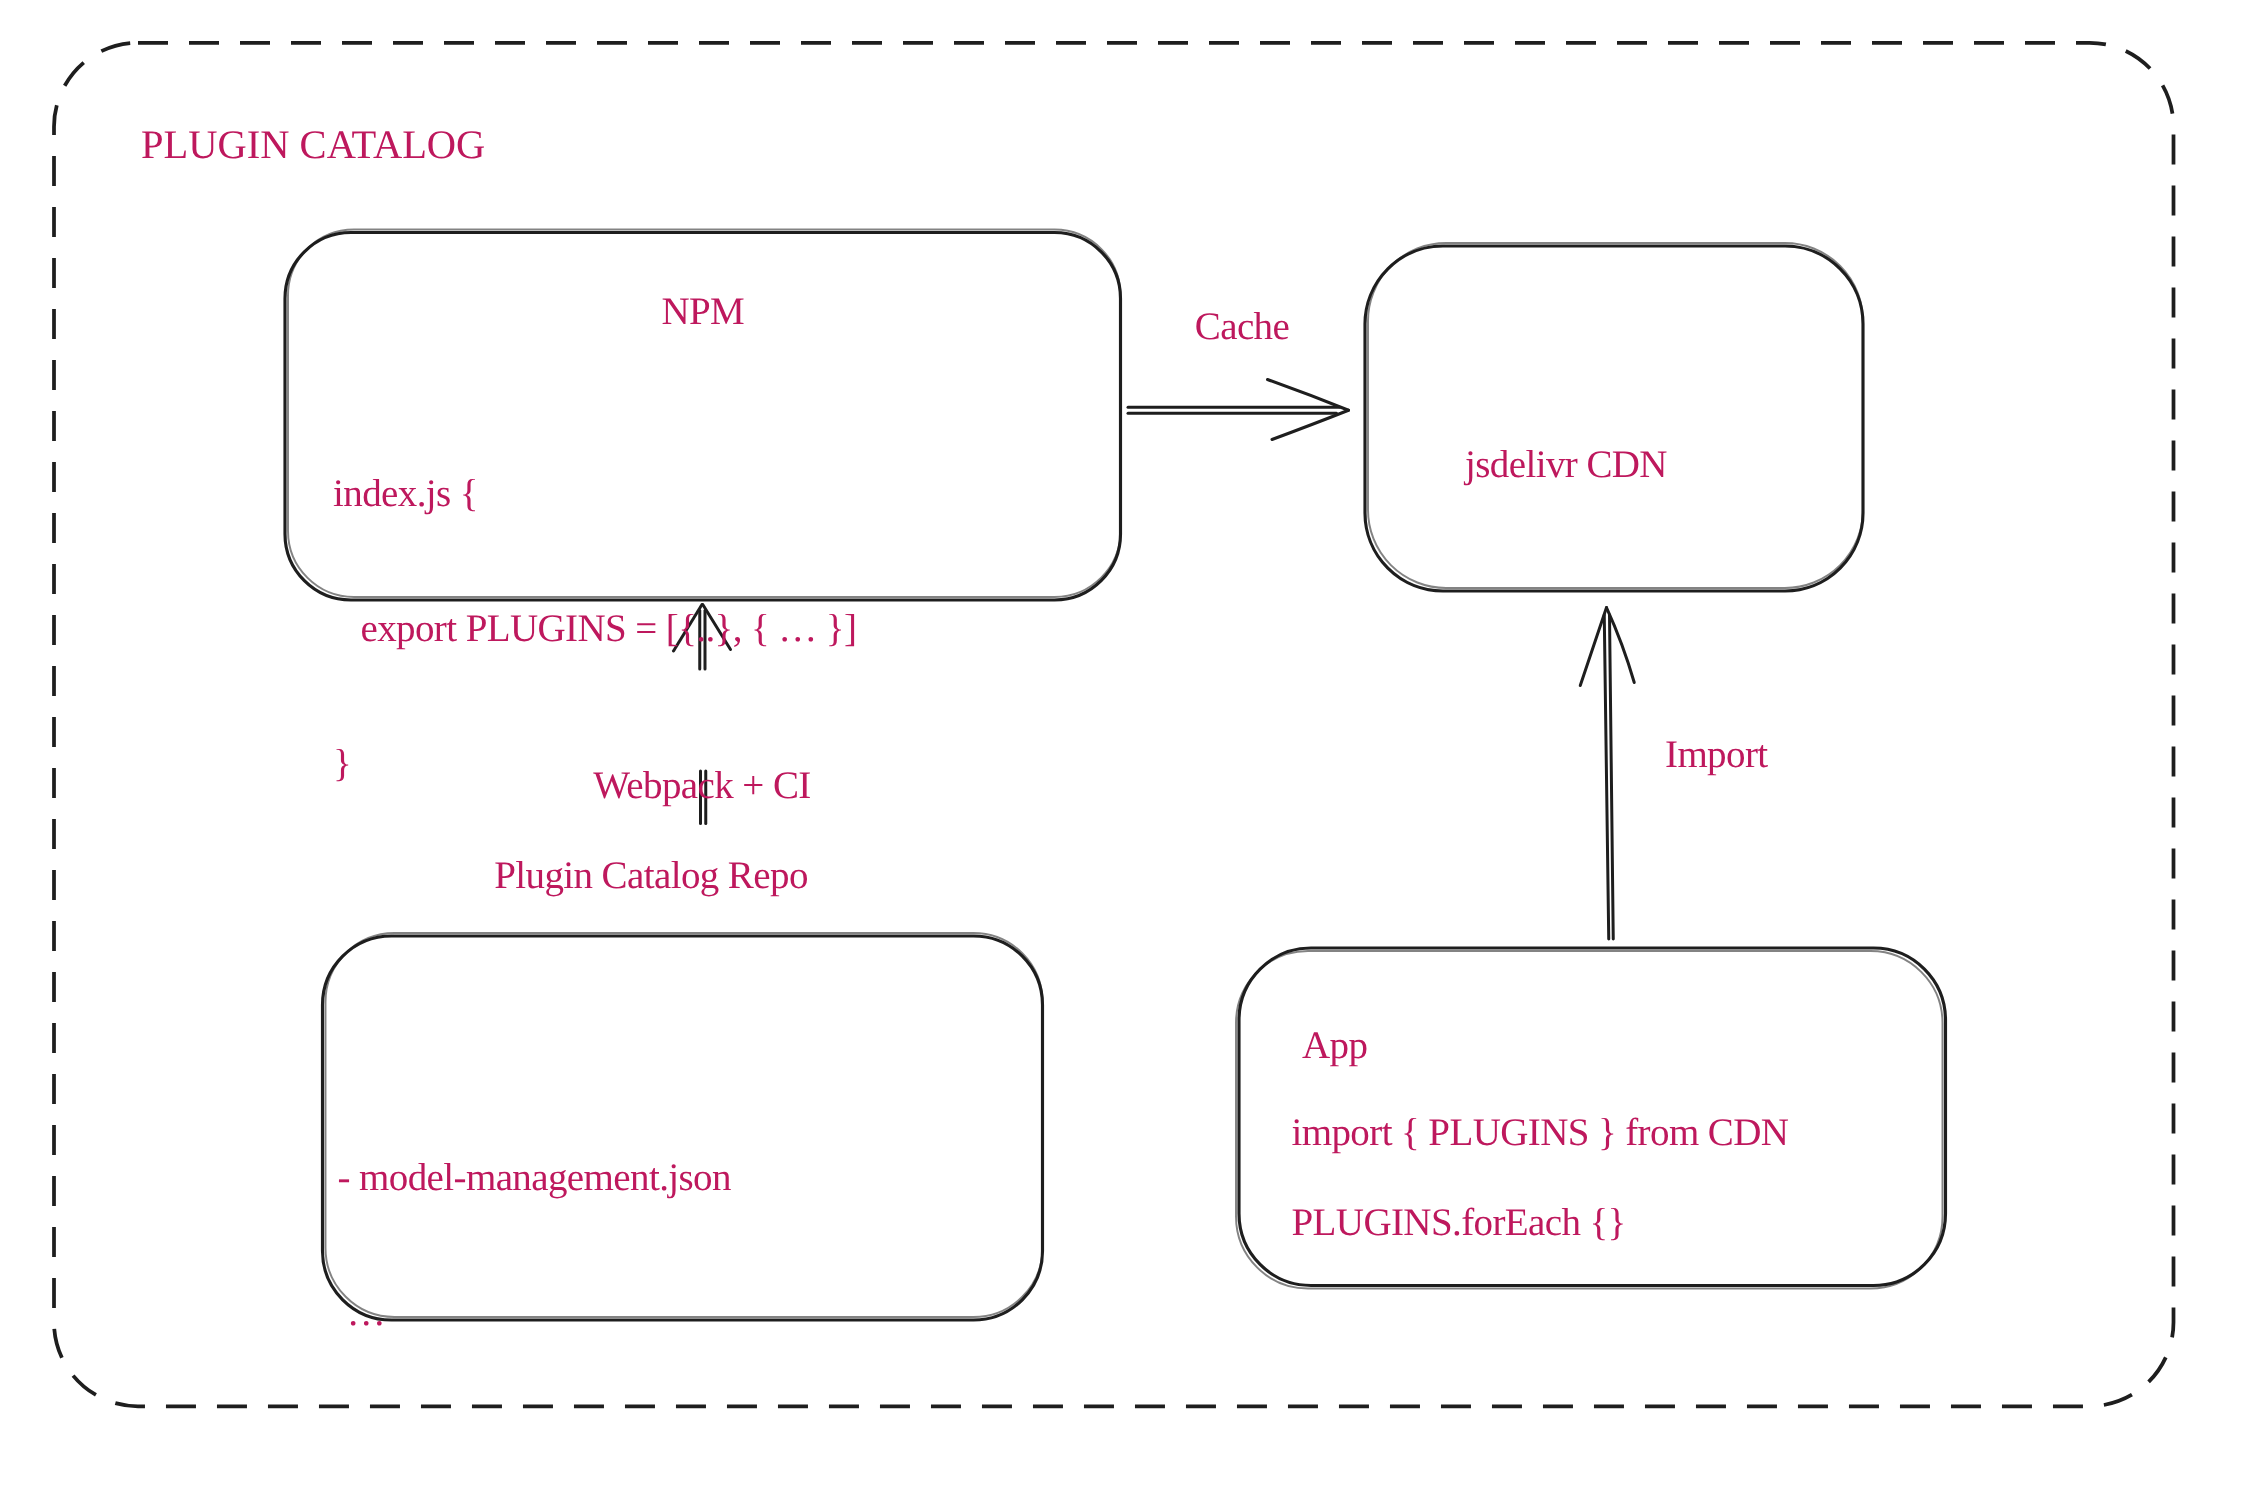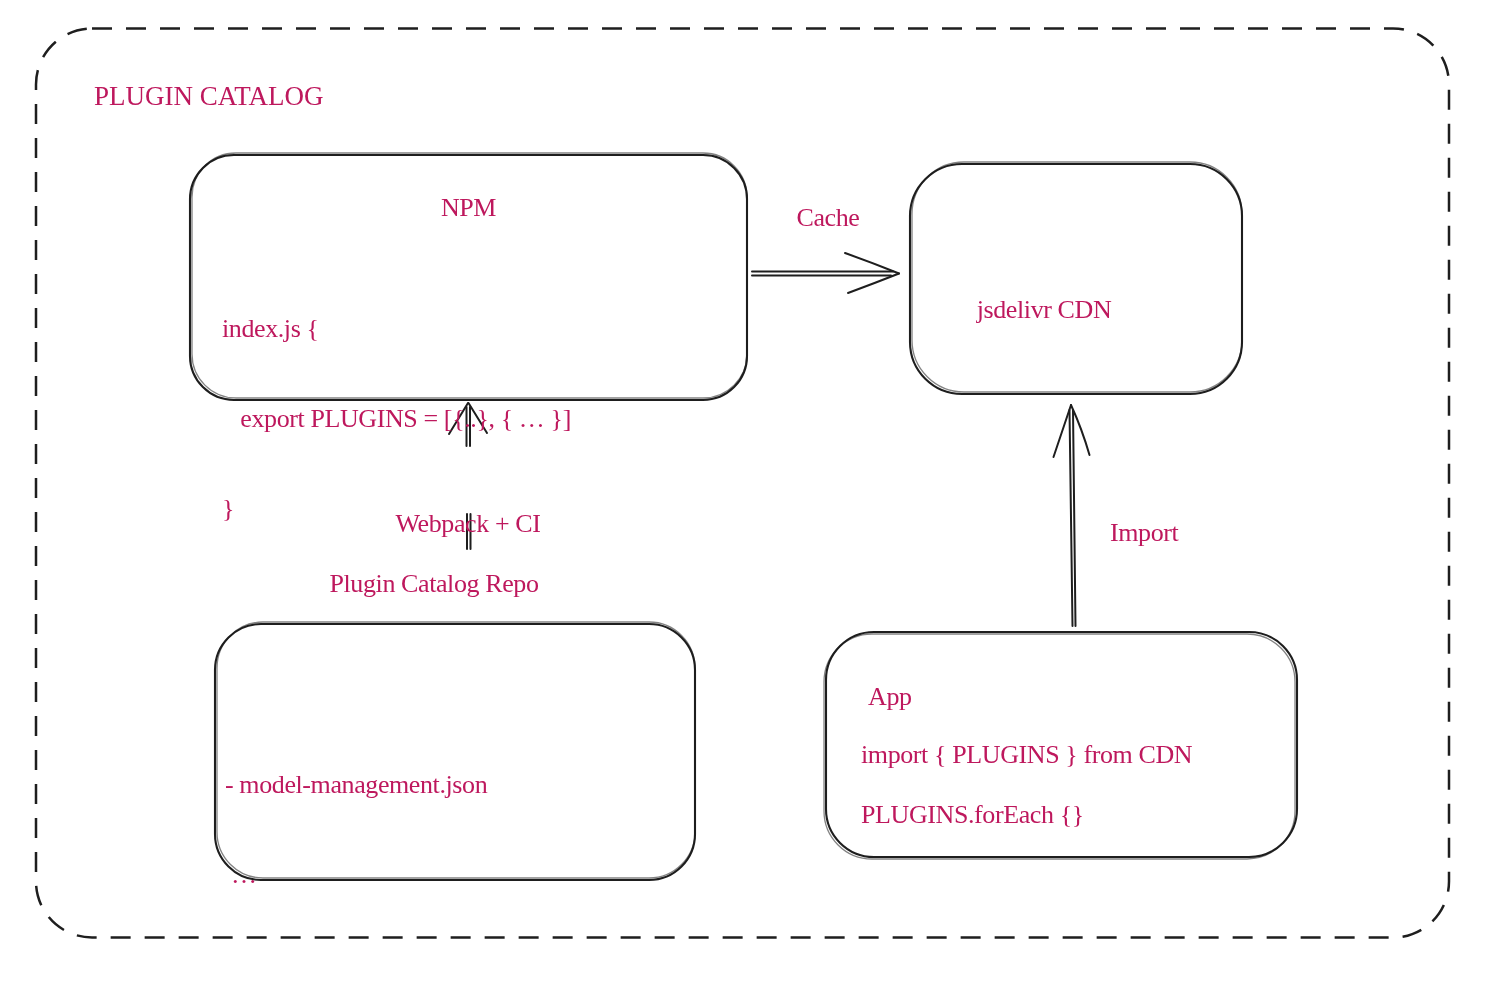--- a/index.html
+++ b/index.html
@@ -122,19 +122,19 @@
   <div class="txt center build-lbl" style="left:338px; top:444px; width:260px;">
     <div>Webpack + CI</div>
   </div>
 
   <div class="txt center" style="left:284px; top:569px; width:300px;text-align:center;">Plugin Catalog Repo</div>
   <div class="txt" style="left:225px; top:710px;">
     <div>- model-management.json</div>
     <div> …</div>
   </div>
 
-  <div class="txt" style="left:1110px; top:518px;">Import</div>
+  <div class="txt" style="left:1110px; top:488px;">Import</div>
 
   <div class="txt" style="left:868px; top:682px;">App</div>
   <div class="txt" style="left:861px; top:740px;">import { PLUGINS } from CDN</div>
   <div class="txt" style="left:861px; top:800px;text-align:center;">PLUGINS.forEach {}</div>
 
 </div>
 
 </body></html>

